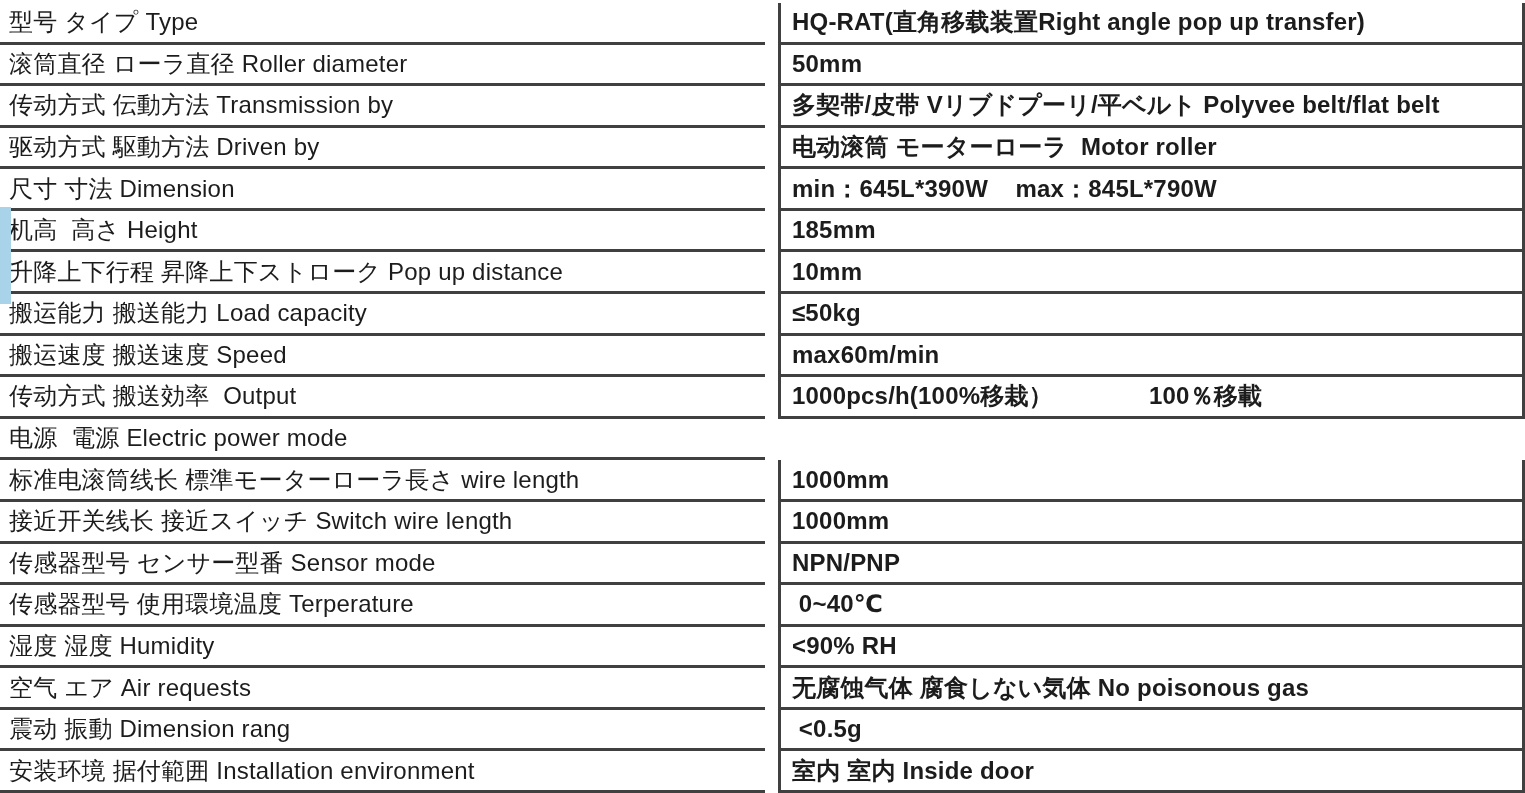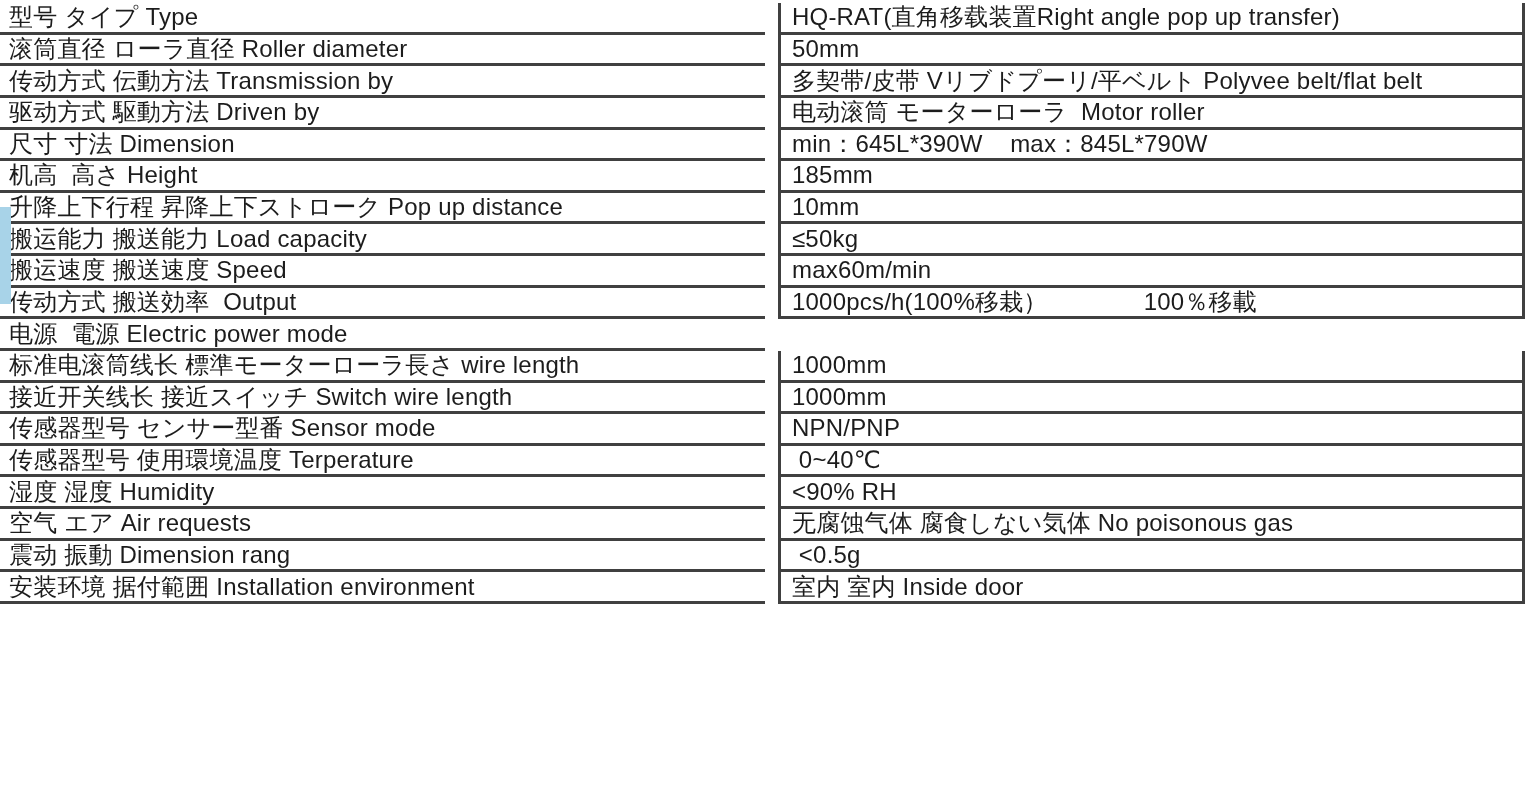--- a/index.html
+++ b/index.html
@@ -10,21 +10,21 @@
   body {
     width: 1525px;
     height: 793px;
     overflow: hidden;
     font-family: "Liberation Sans", "DejaVu Sans", sans-serif;
     color: #1c1c1c;
   }
   .spec-table {
     position: relative;
     width: 1525px;
-    height: 604px;
+    height: 793px;
     box-sizing: border-box;
     padding-top: 3px;
     display: flex;
     flex-direction: column;
   }
   .row {
     display: flex;
     flex: 1 1 0;
     min-height: 0;
     box-sizing: border-box;
@@ -48,20 +48,21 @@
   }
   .gap {
     width: 13px;
     flex: 0 0 13px;
   }
   .cell.value {
     flex: 1 1 auto;
     border-left: 3px solid #404040;
     border-right: 3px solid #404040;
     padding-left: 11px;
+    font-weight: bold;
   }
   .highlight-bar {
     position: absolute;
     left: 0;
     top: 207px;
     width: 11px;
     height: 97px;
     background: #a8d3e8;
     z-index: 5;
   }

